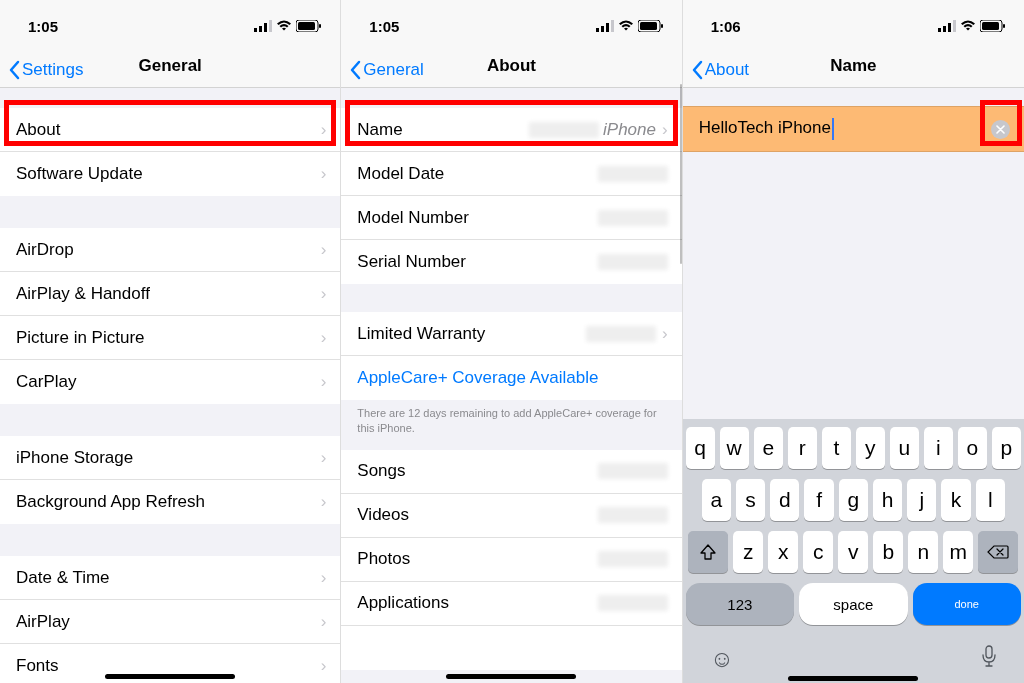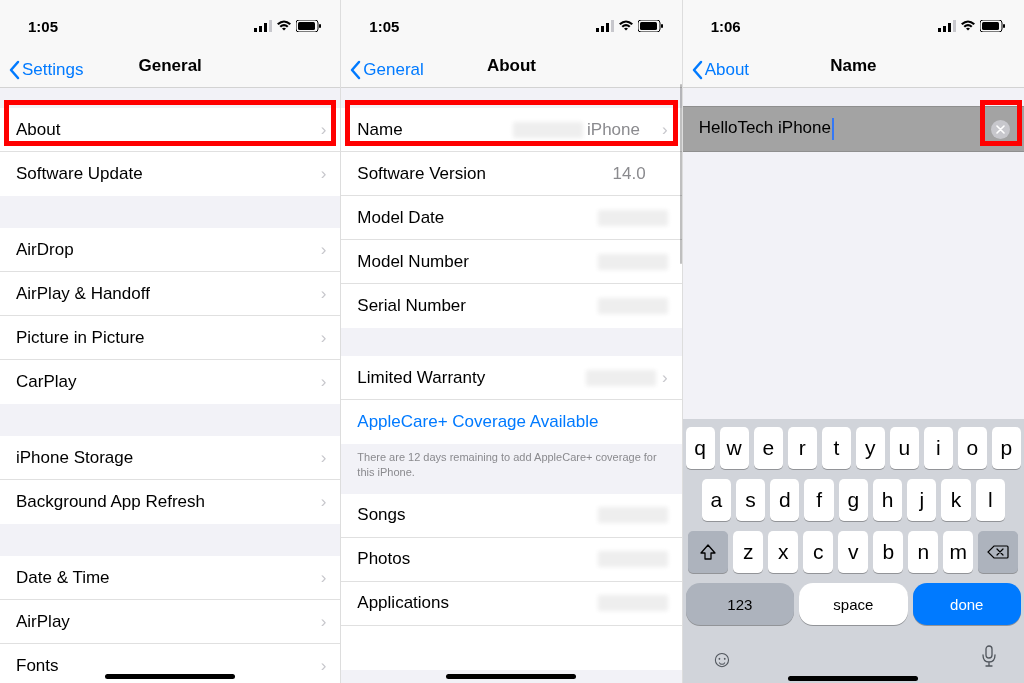--- a/index.html
+++ b/index.html
@@ -83,41 +83,41 @@
     align-items: center;
     justify-content: space-between;
     padding: 0 14px 0 16px;
     height: 44px;
     font-size: 17px;
     color: #000;
     border-bottom: 0.5px solid rgba(0,0,0,0.12);
     position: relative;
   }
   .rows .row:last-child { border-bottom: none; }
-  .row .val { color: #8a8a8e; font-size: 17px; margin-right: 22px; }
+  .row .val { color: #8a8a8e; font-size: 17px; margin-right: 6px; font-style: italic; }
   .row .right { display:flex; align-items:center; }
   .chev { color: #c7c7cc; }
   .link-blue { color: #007aff; }
   .footnote {
     font-size: 11px;
     color: #8a8a8e;
     padding: 6px 16px 14px 16px;
     line-height: 1.35;
   }
   .blur {
     display:inline-block;
     width: 70px;
     height: 16px;
     background: #eee;
     filter: blur(2px);
     border-radius: 2px;
   }
   
   .input-row {
-    background:#a3a3a3;
+    background:#fdba74;
     height:46px;
     display:flex;
     align-items:center;
     padding: 0 14px 0 16px;
     border-top:0.5px solid rgba(0,0,0,0.12);
     border-bottom:0.5px solid rgba(0,0,0,0.12);
     position: relative;
     gap: 20px;
   }
   .input-row .text {
@@ -170,21 +170,21 @@
   }
   .krow.mid { padding: 0 16px; }
   .key.special {
     background:#adb3bd;
     max-width: 40px;
     flex: 0 0 40px;
   }
   .krow.bot .key { flex:1; max-width:none;border-radius:14px; }
   .key.k123 { background:#adb3bd; flex:0 0 70px; max-width:70px; font-size:15px; }
   .key.kspace { flex:1; font-size:15px; }
-  .key.kdone { background:#007aff; color:#fff; flex:0 0 70px; max-width:70px; font-size:15px; }
+  .key.kdone { background:#007aff; color:#fff; flex:0 0 70px; max-width:70px; font-size:11px; }
   .kb-footer { display:flex; justify-content:space-between; padding: 10px 24px 4px 24px; color:#50555c; }
   .home-indicator {
     position:absolute;
     bottom:4px;
     left:50%;
     transform:translateX(-50%);
     width:130px; height:5px;
     background:#000;
     border-radius:3px;
   }
@@ -327,24 +327,20 @@
     <div class="rows">
       <div class="row">
         <span>Name</span>
         <span class="right">
           <span class="blur" style="margin-right:4px;"></span>
           <span class="val">iPhone</span>
           <span class="chev">›</span>
         </span>
       </div>
       <div class="row">
-        <span>Software Version</span>
-        <span class="val">14.0</span>
-      </div>
-      <div class="row">
         <span>Model Date</span>
         <span class="blur"></span>
       </div>
       <div class="row">
         <span>Model Number</span>
         <span class="blur"></span>
       </div>
       <div class="row">
         <span>Serial Number</span>
         <span class="blur"></span>
@@ -360,20 +356,24 @@
         </span>
       </div>
       <div class="row">
         <span class="link-blue">AppleCare+ Coverage Available</span>
       </div>
     </div>
     <div class="footnote">There are 12 days remaining to add AppleCare+ coverage for this iPhone.</div>
     <div class="rows">
       <div class="row">
         <span>Songs</span>
+        <span class="blur"></span>
+      </div>
+      <div class="row">
+        <span>Videos</span>
         <span class="blur"></span>
       </div>
       <div class="row">
         <span>Photos</span>
         <span class="blur"></span>
       </div>
       <div class="row">
         <span>Applications</span>
         <span class="blur"></span>
       </div>

